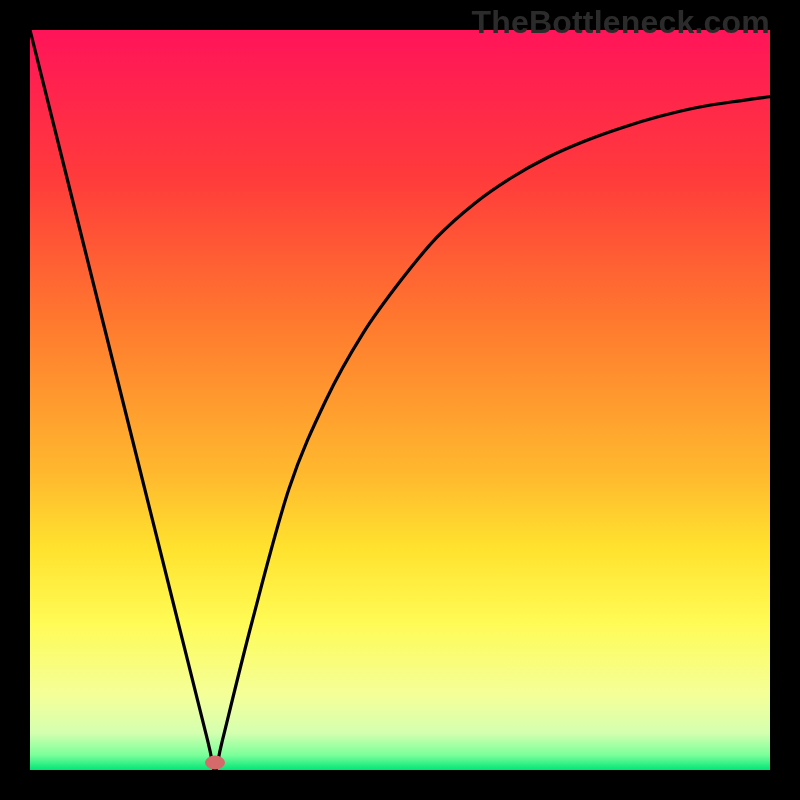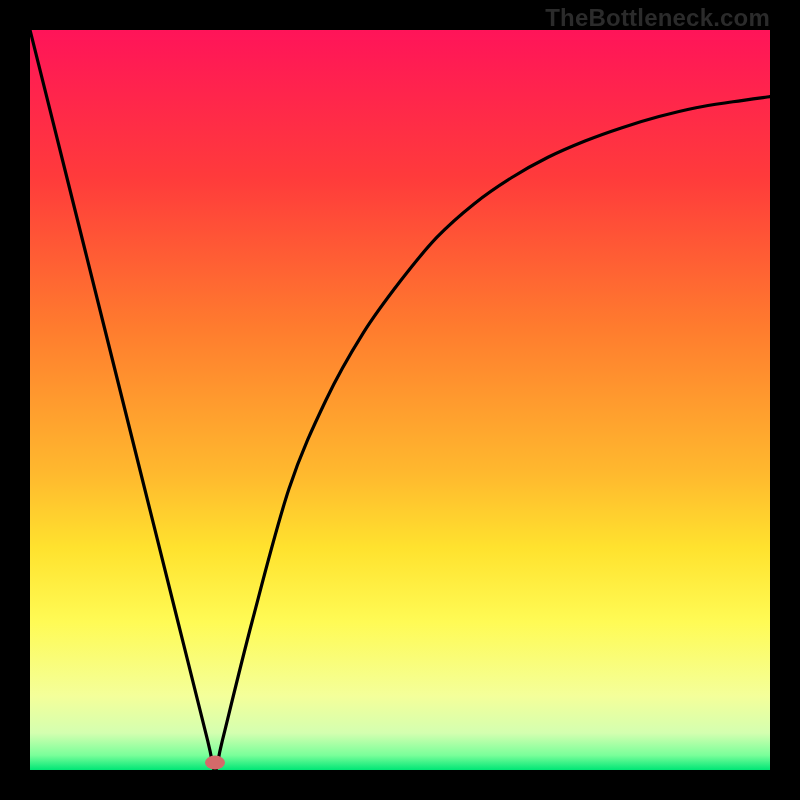--- a/index.html
+++ b/index.html
@@ -24,21 +24,21 @@
     left: 0;
     top: 0;
     width: 740px;
     height: 740px;
   }
   .watermark {
     position: absolute;
     top: 4px;
     right: 30px;
     color: #2b2b2b;
-    font-size: 24px;
+    font-size: 32px;
     font-weight: 600;
     letter-spacing: 0.2px;
     z-index: 5;
   }
   svg { display: block; }
 </style>
 </head>
 <body>
 
 <div class="watermark">TheBottleneck.com</div>

